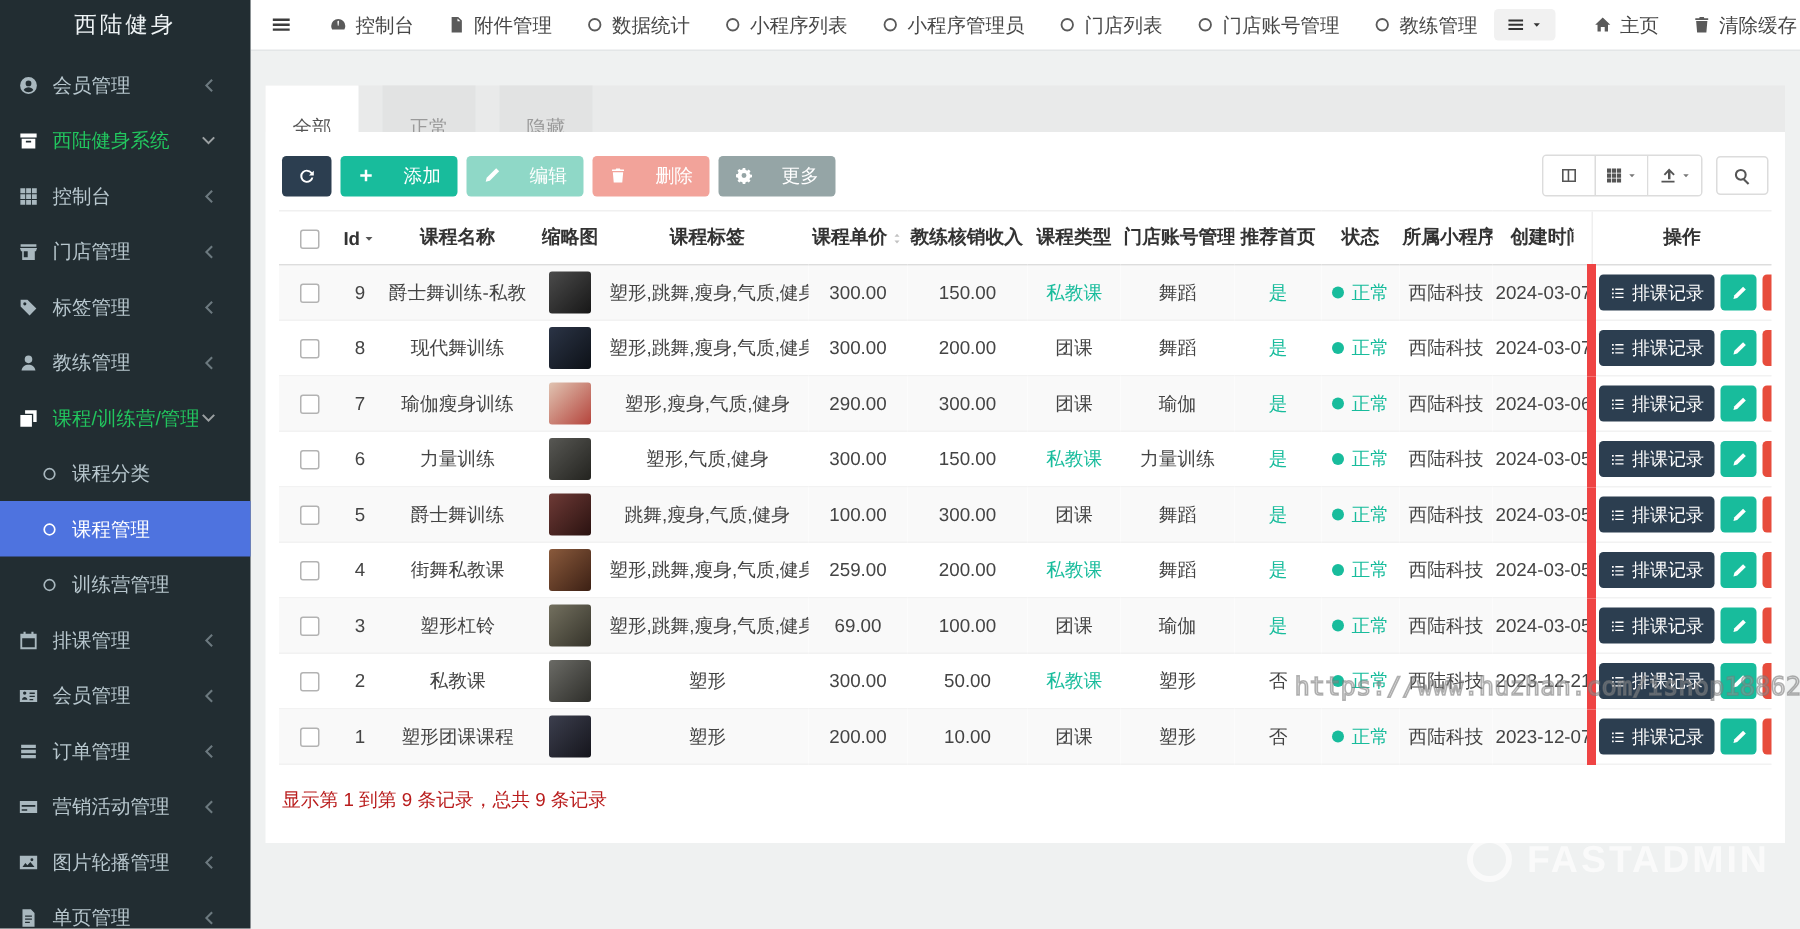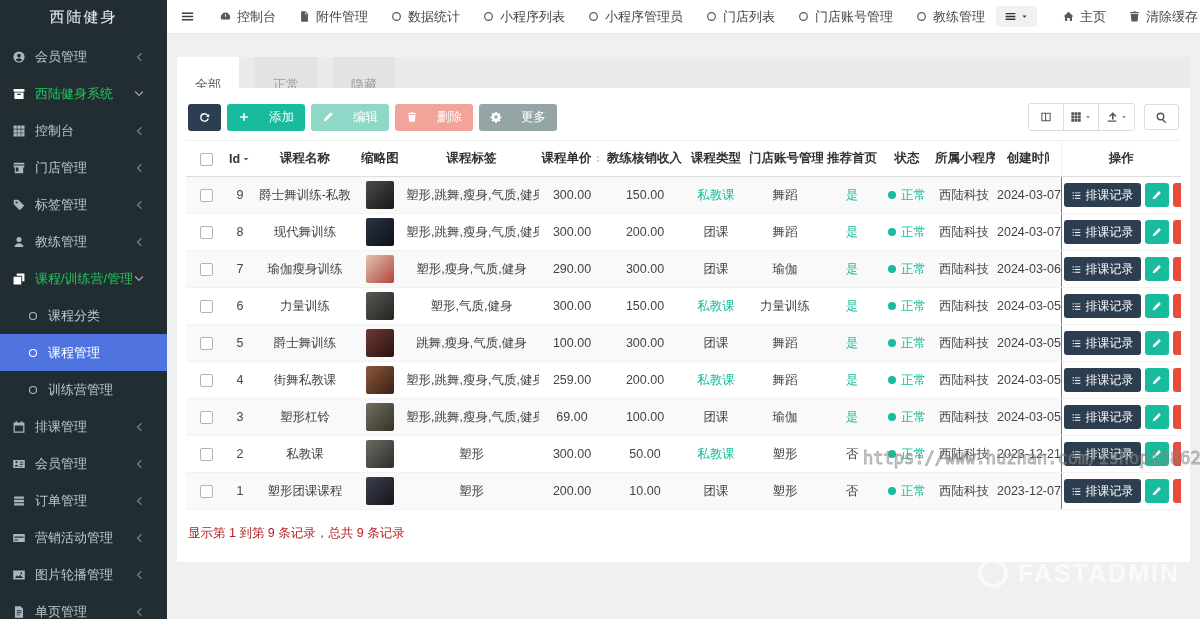--- a/index.html
+++ b/index.html
@@ -67,21 +67,21 @@
     display:flex;align-items:center;justify-content:center;color:#555;cursor:pointer;}
   .search-btn .ic{width:13px;height:13px;}
 
   
   table.grid-table{width:100%;border-collapse:collapse;table-layout:fixed;}
   .grid-table th{font-size:12.5px;color:#333;font-weight:bold;text-align:center;padding:9px 2px;
     border-bottom:1px solid #ddd;border-top:1px solid #f0f0f0;white-space:nowrap;overflow:hidden;}
   .grid-table td{font-size:12.5px;color:#444;text-align:center;padding:2px;height:37px;
     border-bottom:1px solid #f2f2f2;overflow:hidden;white-space:nowrap;}
   tr.striped td{background:#f9f9f9;}
-  td.action-cell{background:#fff !important;border-left:1px solid #ef4444;}
+  td.action-cell{background:#fff !important;border-left:6px solid #ef4444;}
   th.action-col{border-left:1px solid #efefef;}
   .hclip{display:inline-block;max-width:42px;overflow:hidden;vertical-align:middle;white-space:nowrap;}
   .sort-ic{width:10px;height:10px;color:#c2c2c2;vertical-align:middle;margin-left:1px;}
   .sort-ic.active-sort{color:#555;}
   .checkbox{display:inline-block;width:13px;height:13px;border:1px solid #b3b3b3;border-radius:2px;background:#fff;
     vertical-align:middle;cursor:pointer;}
   .thumb{width:28px;height:28px;border-radius:2px;display:inline-block;vertical-align:middle;}
   .teal{color:#18bc9c;}
   .status-wrap{color:#18bc9c;}
   .dot{display:inline-block;width:8px;height:8px;border-radius:50%;background:#18bc9c;margin-right:5px;vertical-align:middle;}

